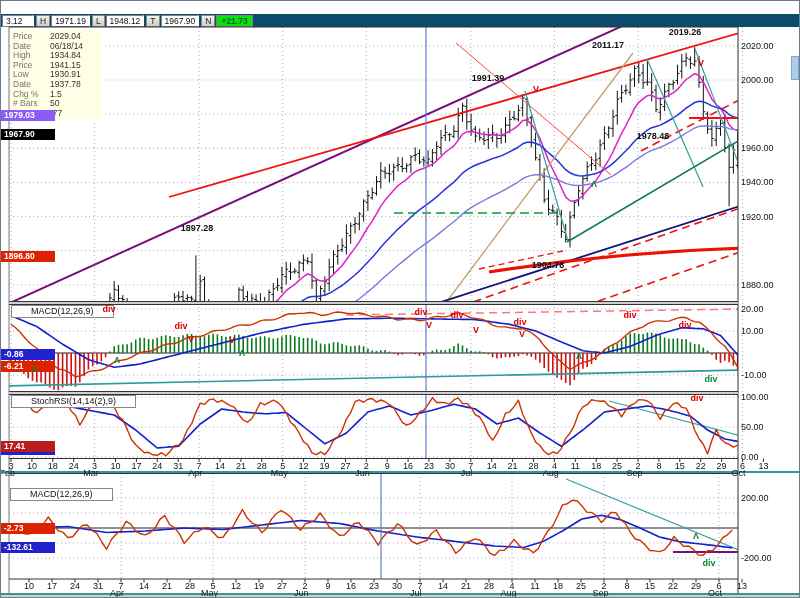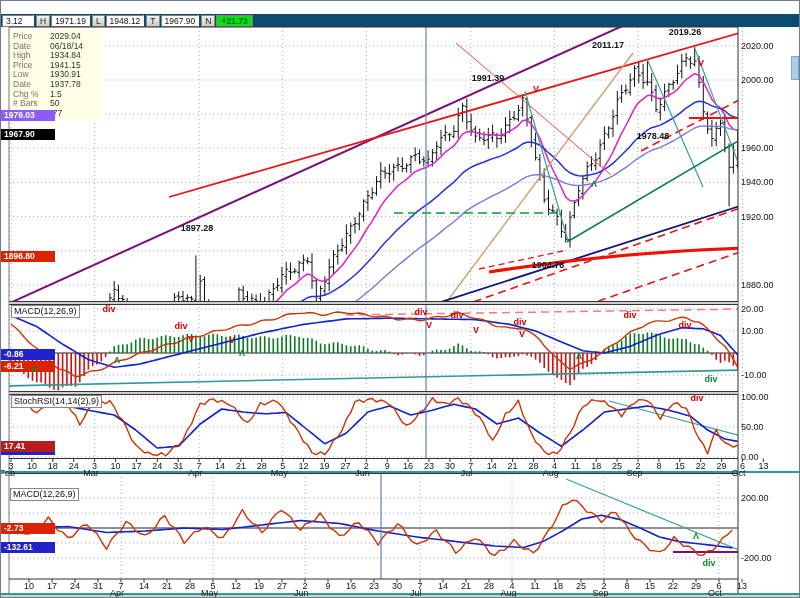--- a/index.html
+++ b/index.html
@@ -26,21 +26,21 @@
   .qbtn{height:10px;line-height:10px;background:linear-gradient(#f2f2ee,#cdcdc4);border:1px solid #8a8a82;
     padding:0 3px;margin-left:2px;color:#222;}
   .qnet{height:10px;line-height:10px;border:1px solid #7f7f7f;padding:0 4px;margin-left:1px;font-weight:bold;color:#063;}
   
   .ov{position:absolute;font-size:9px;color:#111;white-space:nowrap;pointer-events:none;}
   .ytick{left:740px;}
   .xtick{transform:translateX(-50%);}
   .xmonth{transform:translateX(-35%);color:#222;}
   .badge{left:738px;width:54px;height:11px;line-height:11px;font-size:8.5px;font-weight:bold;
          color:#fff;padding-left:3px;box-sizing:border-box;}
-  .plabel{background:#fff;border:1px solid #888;padding:0 2px;font-size:9px;color:#111;line-height:11px;}
+  .plabel{background:#fff;border:1px solid #888;padding:0 19px;font-size:9px;color:#111;line-height:11px;}
   .anno{font-weight:bold;transform:translateX(-50%);}
   .mark{font-weight:bold;transform:translateX(-50%);font-size:9px;}
   
   #databox{position:absolute;left:9px;top:29px;width:86px;background:#ffffe6;padding:2px 3px;
     font-size:8.5px;line-height:9.6px;color:#222;}
   #databox .row{display:flex;}
   #databox .tl{width:37px;color:#77736a;}
   #databox .tv{flex:1;color:#333;}
   #scrollthumb{position:absolute;right:0px;top:55px;width:6px;height:22px;background:#aecbe8;border:1px solid #7fa8d0;}
   svg{position:absolute;left:0;top:0;}

